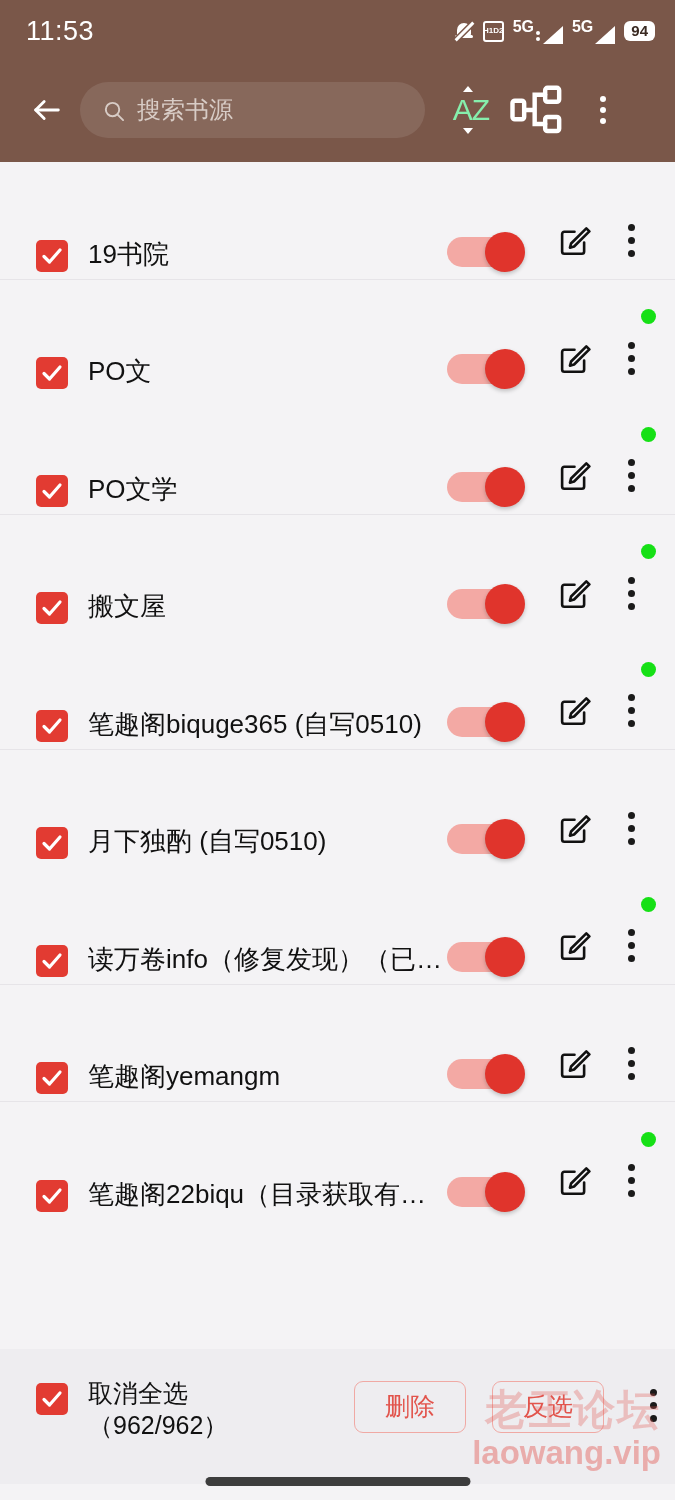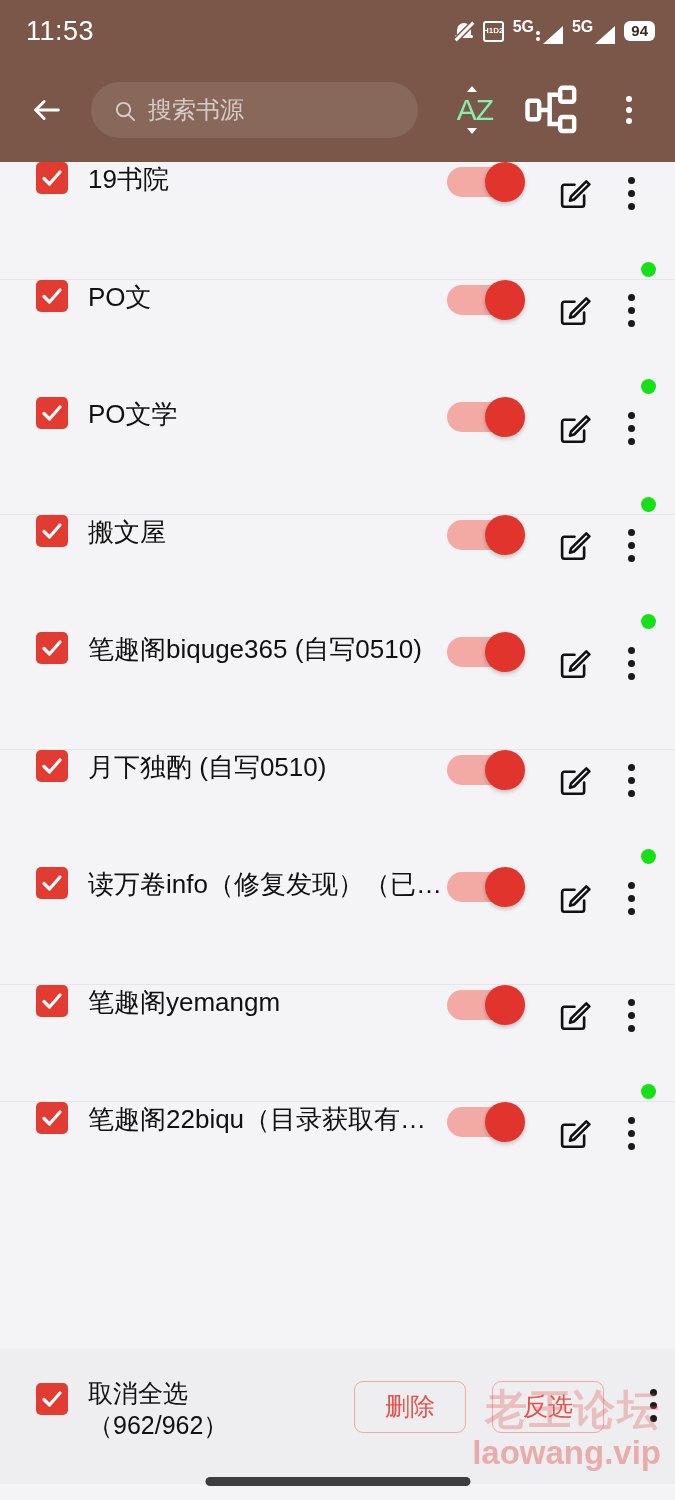--- a/index.html
+++ b/index.html
@@ -57,21 +57,21 @@
   }
   .sig .updown i{ display:block; width:4px; height:4px; background:#fff; border-radius:50%; }
   .batt{
     background:#fff; color:#3a2a22; font-size:15px; font-weight:bold;
     border-radius:6px; padding:1px 7px; line-height:1.25;
   }
 
   
   #appbar{
     height:100px; background:#7a5749;
-    display:flex; align-items:center; padding:0 18px 4px 24px; gap:21px;
+    display:flex; align-items:center; padding:0 18px 4px 24px; gap:10px;
   }
   #backbtn{ width:46px; height:46px; display:flex; align-items:center; justify-content:center; }
   #backbtn svg{ width:34px; height:34px; }
   #searchbar{
     flex:1; height:56px; background:rgba(255,255,255,.10);
     border-radius:28px; display:flex; align-items:center; gap:12px;
     padding:0 22px; margin-right:8px; max-width:345px;
   }
   #searchbar svg{ width:23px; height:23px; flex:0 0 auto; }
   #search-placeholder{ color:#d8ccc6; font-size:24px; }
@@ -83,21 +83,21 @@
   }
   .az .arrows i{ width:0; height:0; border-style:solid; }
   .az .arrows i:first-child{ border-width:0 5px 6px 5px; border-color:transparent transparent #fff transparent; }
   .az .arrows i:last-child{ border-width:6px 5px 0 5px; border-color:#fff transparent transparent transparent; }
   .kebab{ display:flex; flex-direction:column; gap:5px; align-items:center; }
   .kebab i{ width:6px; height:6px; border-radius:50%; background:#fff; display:block; }
 
   
   #list{ position:absolute; top:162px; left:0; right:0; bottom:135px; overflow:hidden; background:#f4f3f5; }
   .row{
-    position:relative; height:117.5px; display:flex; align-items:flex-start;
+    position:relative; height:117.5px; display:flex; align-items:flex-end;
     padding:0 18px 8px 36px;
   }
   .row.sep{ box-shadow:inset 0 -1px 0 #e6e4e8; }
   .cb{
     width:32px; height:32px; border-radius:5px; background:#e23b32;
     flex:0 0 auto; display:flex; align-items:center; justify-content:center;
   }
   .cb svg{ width:24px; height:24px; }
   .row-title{
     margin-left:20px; font-size:26px; color:#111; white-space:nowrap;

